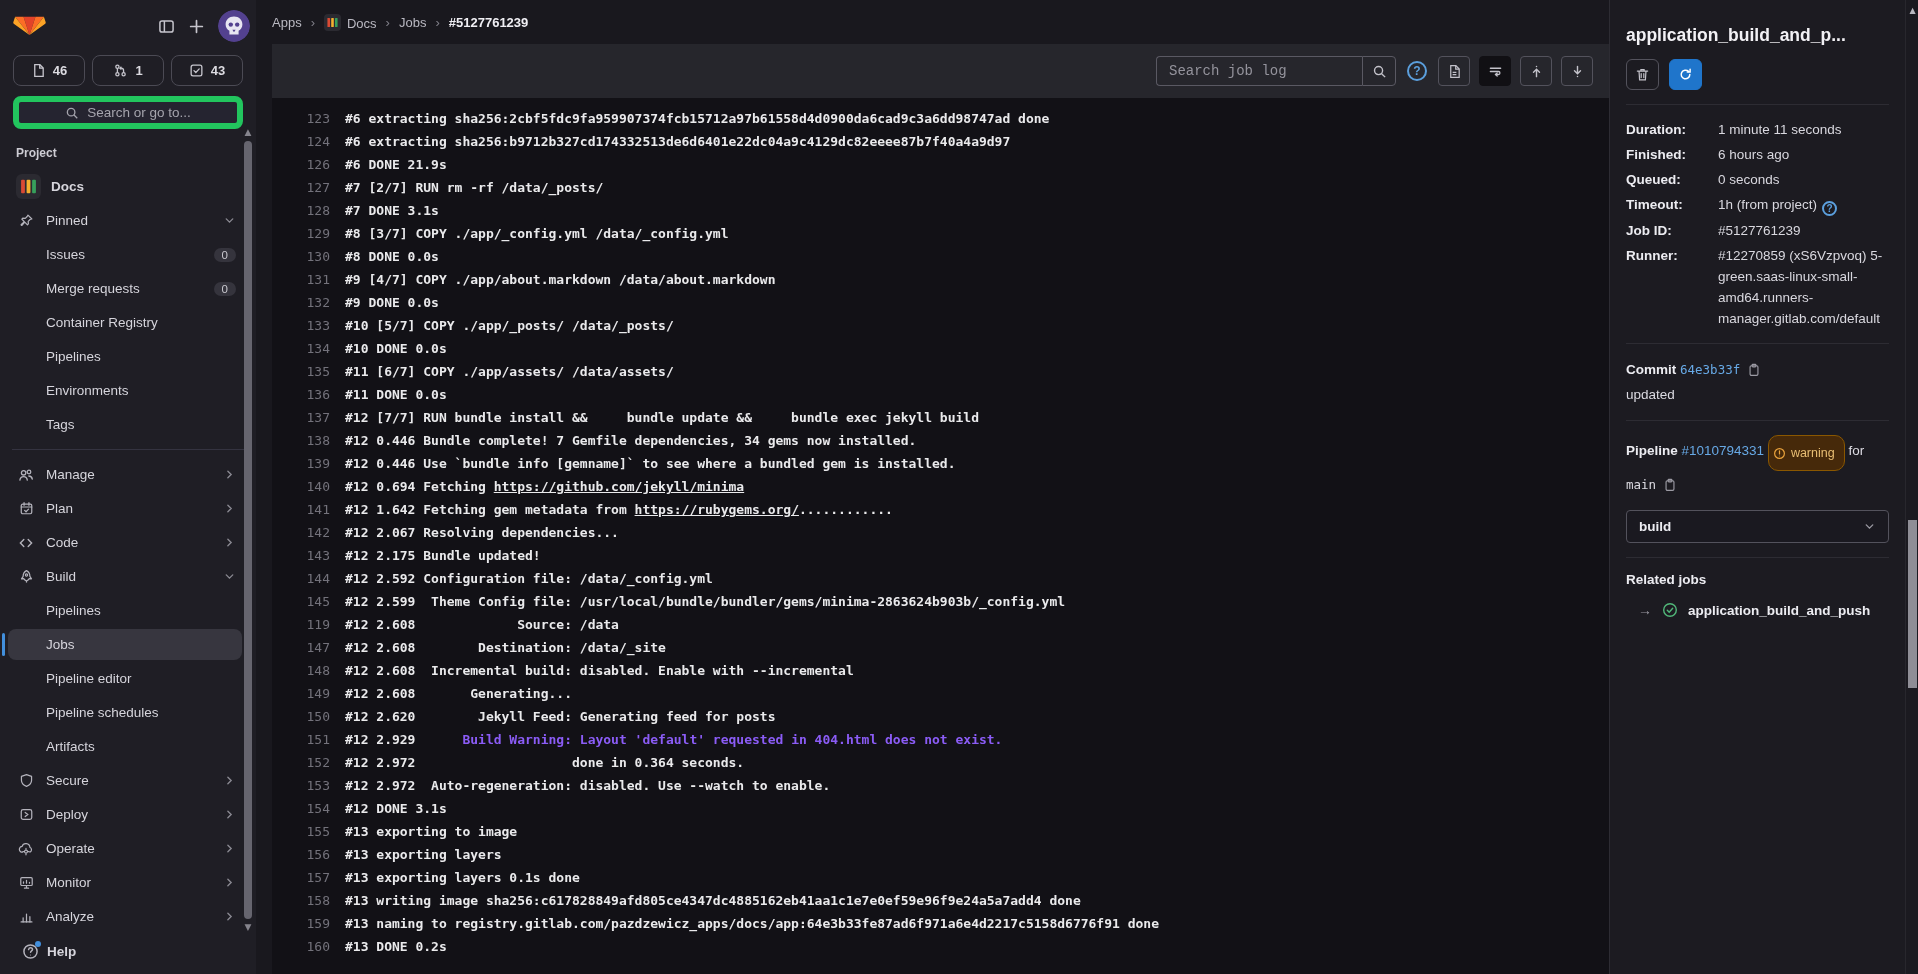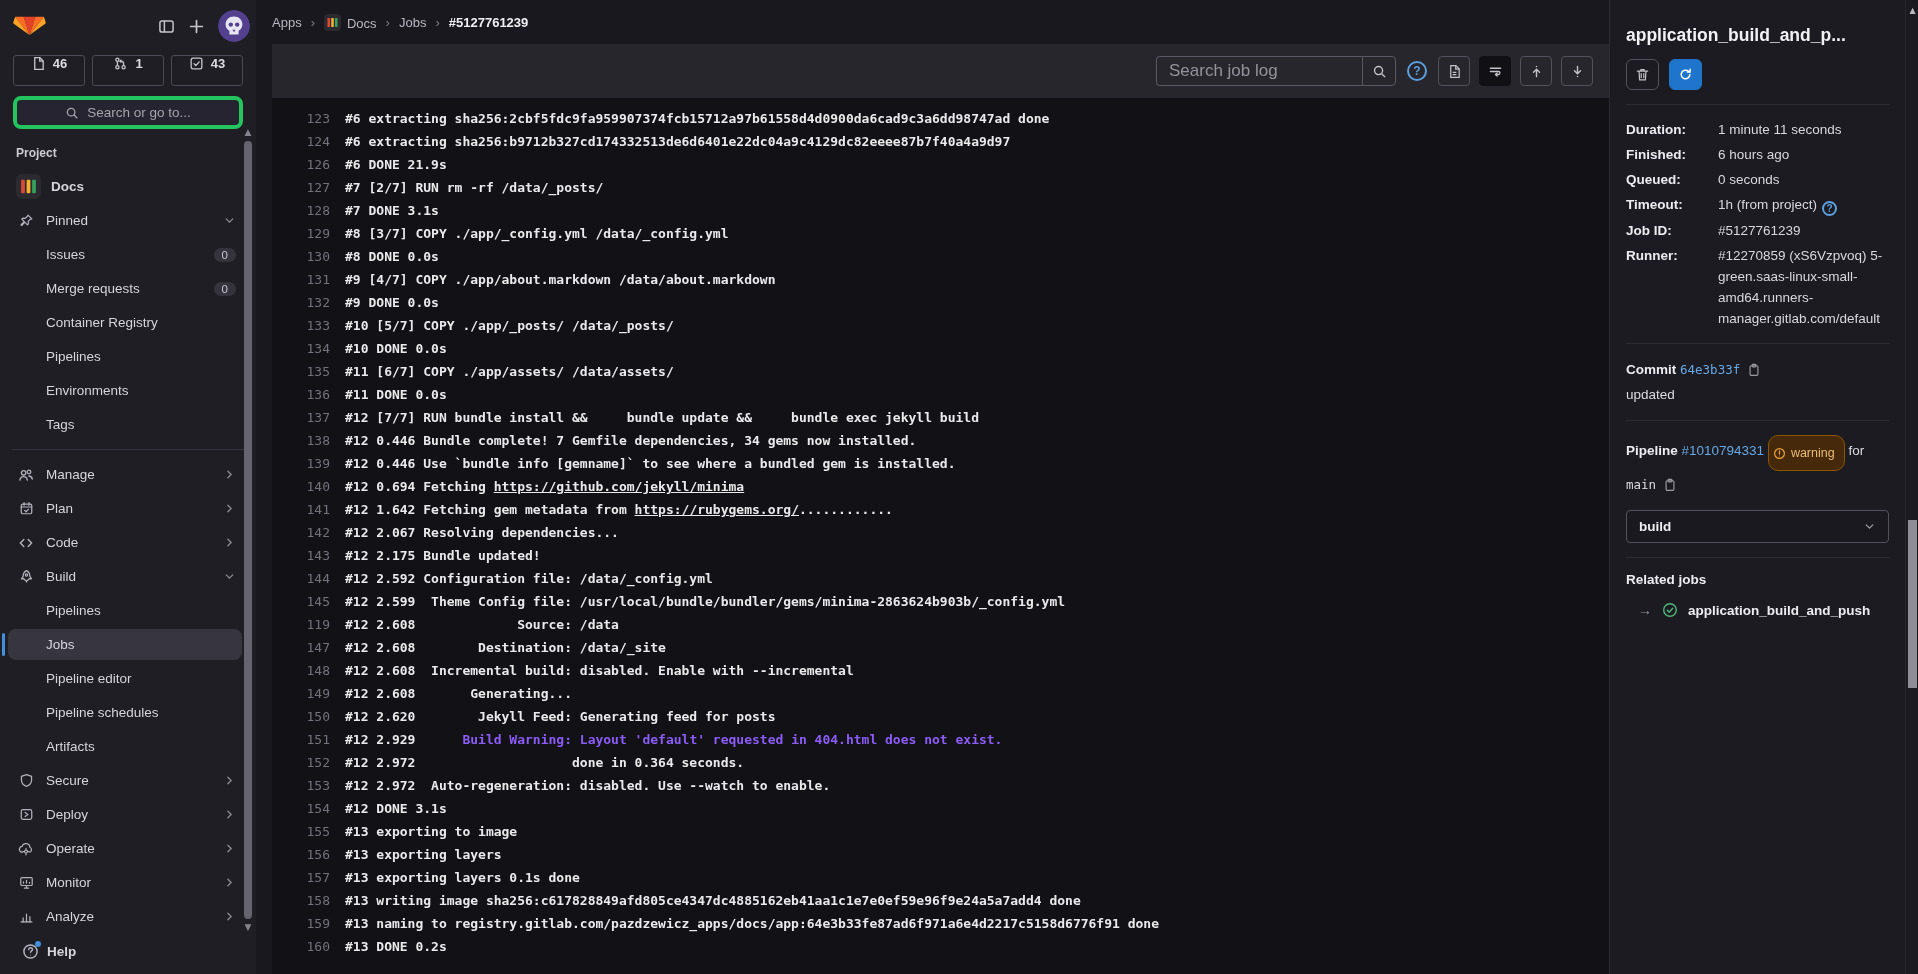--- a/index.html
+++ b/index.html
@@ -9,23 +9,23 @@
   svg{display:block}
 
   
   .sidebar{position:absolute;left:0;top:0;bottom:0;width:256px;background:#1f1e25;z-index:3}
   .sb-header{display:flex;align-items:center;height:48px;padding:4px 6px 0 13px}
   .logo{display:flex}
   .spacer{flex:1}
   .hbtn{background:none;border:0;color:#c6c5cd;width:30px;height:30px;display:flex;align-items:center;justify-content:center;border-radius:6px;cursor:pointer}
   .avatar{width:32px;height:32px;border-radius:50%;margin-left:7px;overflow:hidden;cursor:pointer}
   .sb-counts{display:flex;gap:7px;padding:7px 13px 0}
-  .count-btn{flex:1;height:31px;border:1px solid #4b4a54;border-radius:3px;background:none;display:flex;align-items:flex-start;justify-content:center;gap:7px;color:#dcdbe1;font-size:13px;font-weight:700;cursor:pointer}
+  .count-btn{flex:1;height:31px;border:1px solid #4b4a54;border-radius:8px;background:none;display:flex;align-items:center;justify-content:center;gap:7px;color:#dcdbe1;font-size:13px;font-weight:700;cursor:pointer}
   .count-btn svg{stroke:#c6c5cd}
-  .sb-search{margin:10px 13px 0;height:33px;border:4px solid #22c55e;background:#252430;border-radius:8px;display:flex;align-items:center;justify-content:center;gap:8px;color:#a5a4ad;font-size:13.5px;cursor:text}
+  .sb-search{margin:10px 13px 0;height:33px;border:6px solid #22c55e;background:#252430;border-radius:8px;display:flex;align-items:center;justify-content:center;gap:8px;color:#a5a4ad;font-size:13.5px;cursor:text}
   .sb-label{padding:17px 16px 8px;font-size:12px;font-weight:700;color:#cdccd3}
   .nav-row{display:flex;align-items:center;height:31px;margin:3px 14px 3px 8px;padding:0 6px 0 8px;border-radius:8px;font-size:13.5px;color:#d6d5dc;position:relative;cursor:pointer}
   .nav-row .ni{width:20px;margin-right:10px;display:flex;justify-content:center;color:#b4b3bc}
   .nav-row.indent{padding-left:38px}
   .nav-label{flex:1;white-space:nowrap}
   .proj .nav-label{font-weight:700}
   .badge{background:#35343d;border-radius:9px;padding:1px 8px;font-size:11.5px;color:#c9c8cf}
   .chev{color:#8a8992;display:flex}
   .chev.right svg{transform:rotate(-90deg)}
   .nav-row.active{background:#37363f}
@@ -43,21 +43,21 @@
   .main{position:absolute;left:256px;top:0;right:309px;bottom:0;display:flex;flex-direction:column;background:#19181e;z-index:1}
   .breadcrumb-bar{height:44px;display:flex;align-items:center;padding:0 16px;flex:0 0 auto}
   #breadcrumb{display:flex;align-items:center;gap:9px;font-size:13px;color:#bab9c2}
   .bc-item{display:flex;align-items:flex-end;gap:6px;cursor:pointer;white-space:nowrap}
   .bc-sep{color:#7f7e88;font-size:13px}
   .bc-current{color:#f0eff4;font-weight:700;cursor:default}
   .bc-avatar{width:17px;height:17px;border-radius:4px;background:#2b2a31;display:flex;align-items:center;justify-content:center}
 
   .log-toolbar{height:54px;margin-left:16px;background:#26262c;display:flex;align-items:center;justify-content:flex-end;gap:9px;padding:0 16px;flex:0 0 auto}
   .search-group{display:flex;height:30px}
-  .search-group input{width:206px;background:transparent;border:1px solid #5a5963;border-right:none;border-radius:4px 0 0 4px;color:#e8e8ec;font-size:17px;padding:0 12px;outline:none;font-family:Liberation Sans, sans-serif}
+  .search-group input{width:206px;background:transparent;border:1px solid #5a5963;border-right:none;border-radius:4px 0 0 4px;color:#e8e8ec;font-size:14px;padding:0 12px;outline:none;font-family:Liberation Mono, monospace}
   .search-group input::placeholder{color:#94939c}
   .search-btn{width:34px;border:1px solid #5a5963;border-radius:0 4px 4px 0;background:transparent;display:flex;align-items:center;justify-content:center;color:#c3c2ca;cursor:pointer}
   .help-ico{width:20px;height:20px;border-radius:50%;border:2px solid #5b9fdd;color:#5b9fdd;font-weight:700;font-size:12px;display:flex;align-items:center;justify-content:center;margin:0 2px;cursor:pointer}
   .tbtn{width:32px;height:30px;border:1px solid #53525c;background:transparent;border-radius:4px;display:flex;align-items:center;justify-content:center;color:#c3c2ca;cursor:pointer}
   .tbtn.dark{background:#111014;border-color:#111014}
 
   .log{flex:1;margin-left:16px;background:#121116;font-family:"DejaVu Sans Mono","Liberation Mono",monospace;font-size:13px;font-weight:700;color:#eaeaec;padding-top:9px;overflow:hidden}
   .log-line{display:flex;line-height:23px;white-space:pre}
   .ln{width:58px;flex:0 0 58px;text-align:right;color:#73727b;font-weight:400;cursor:pointer}
   .lt{margin-left:15px}

